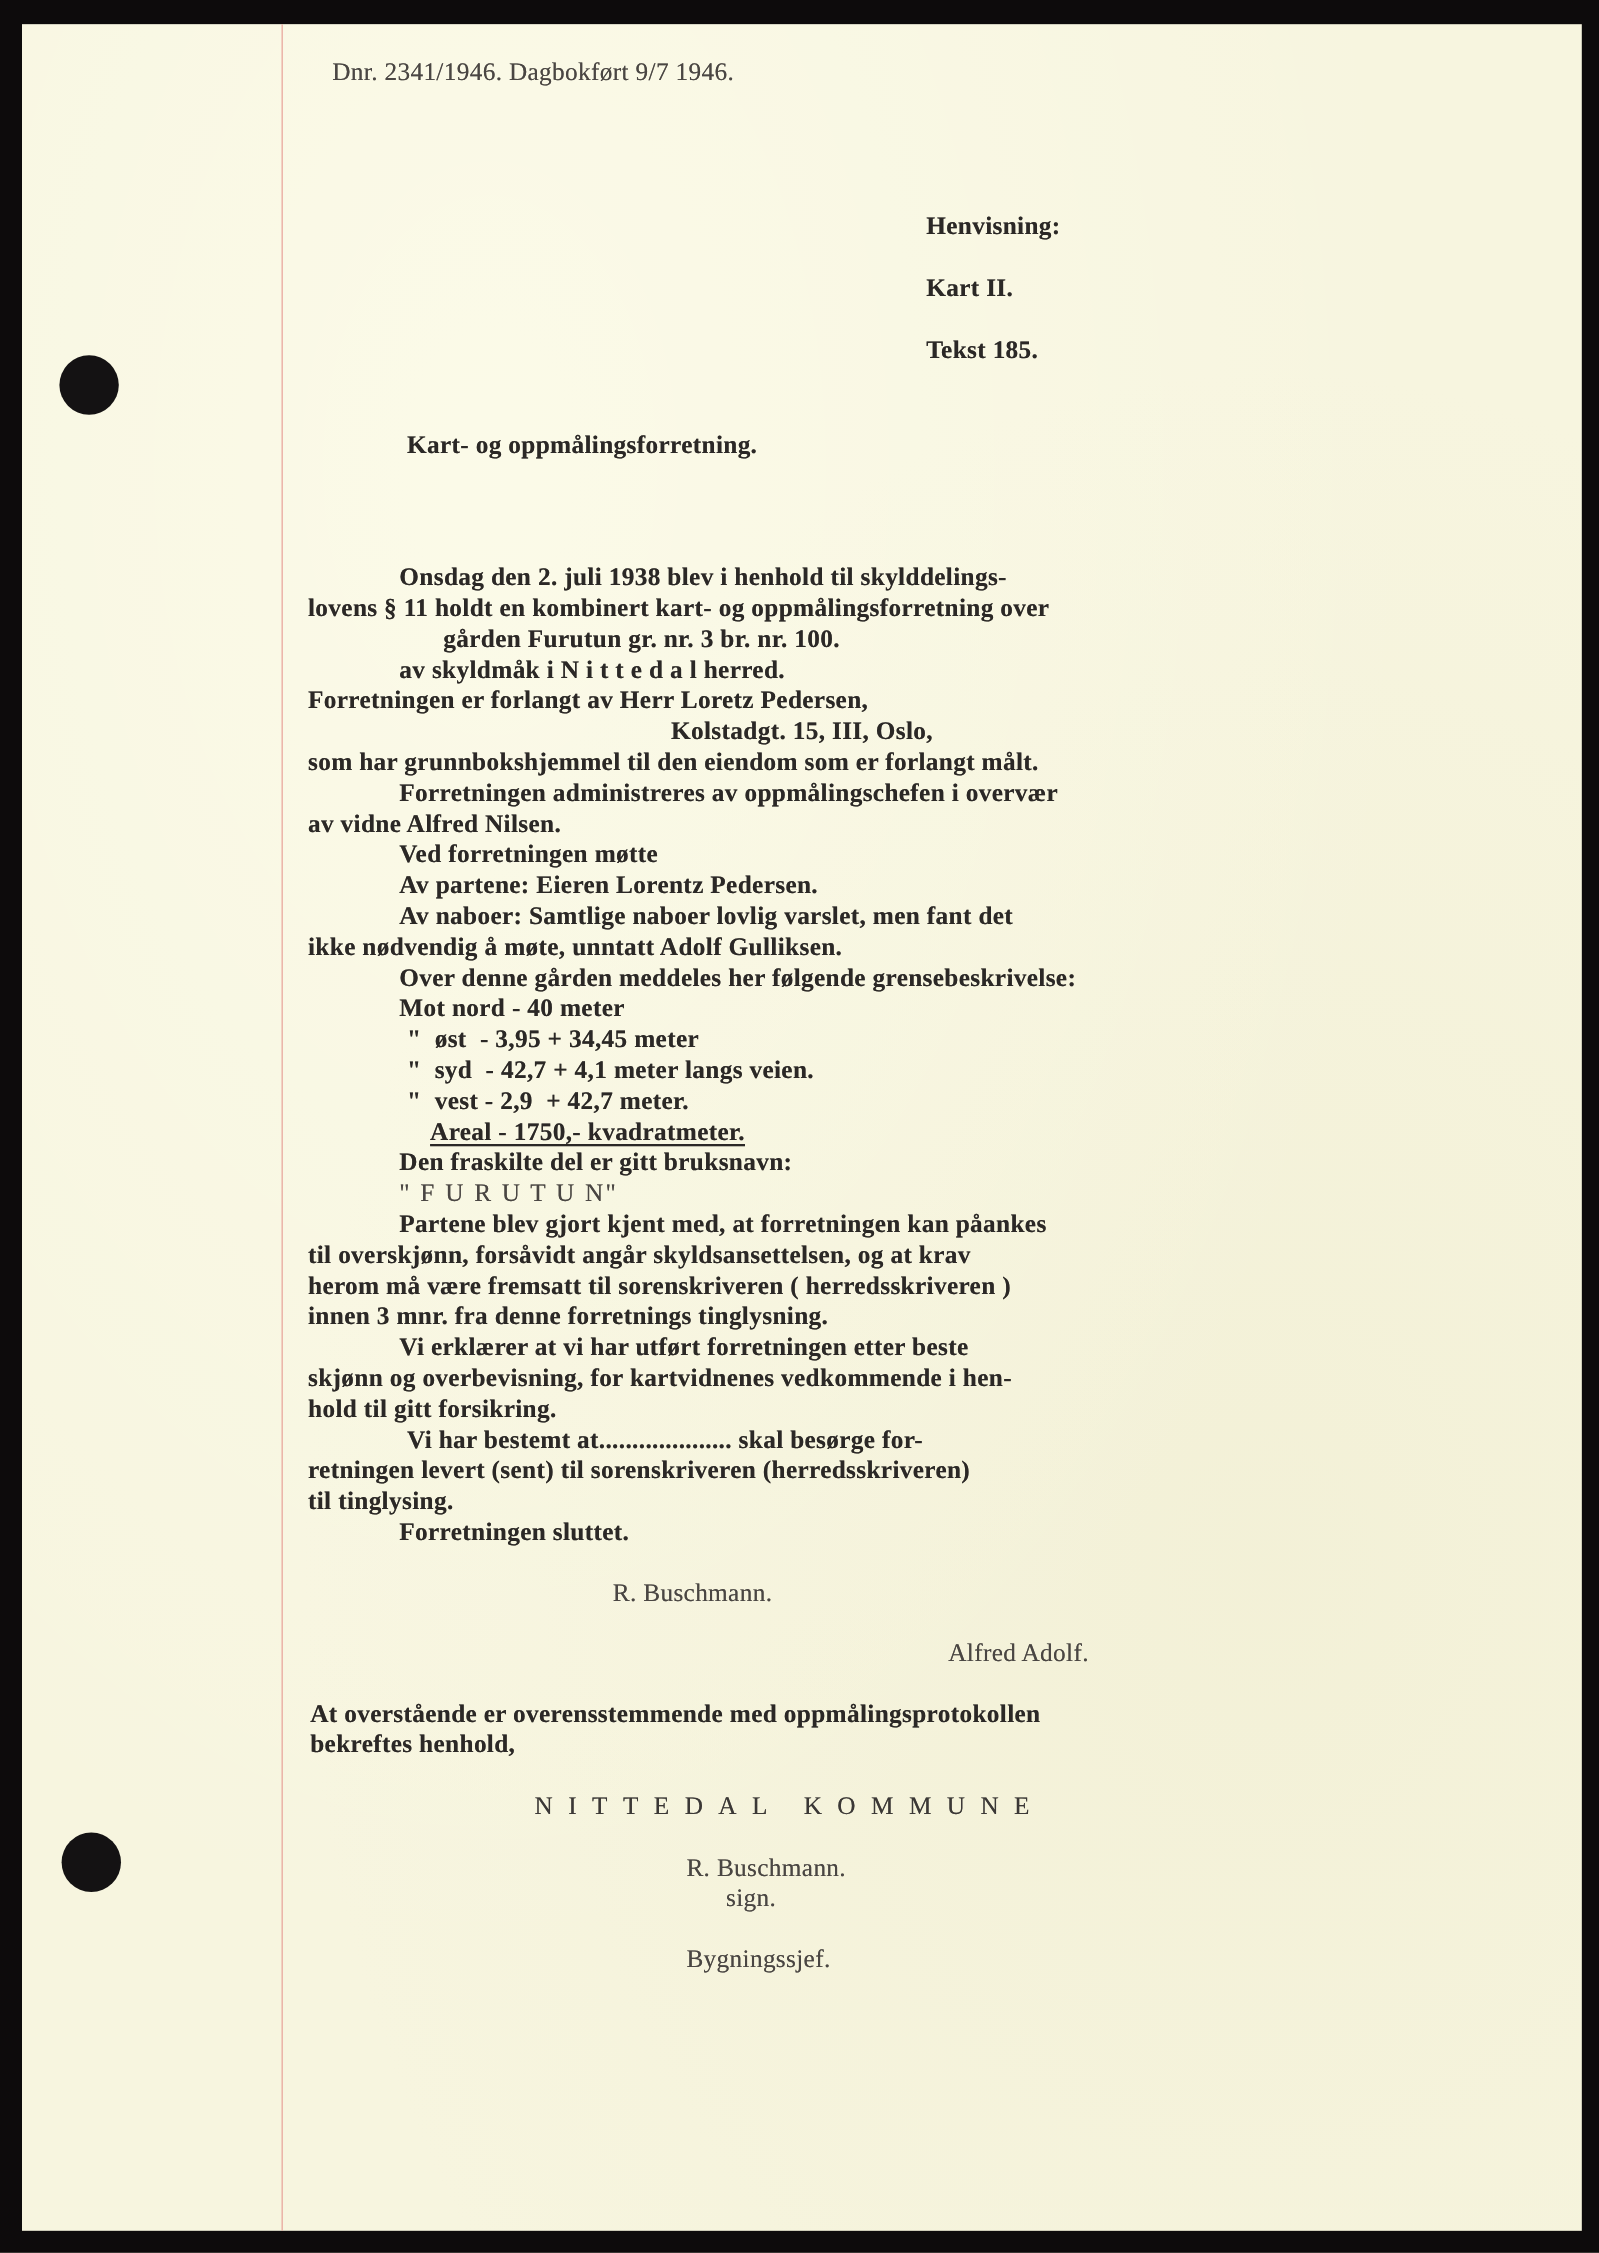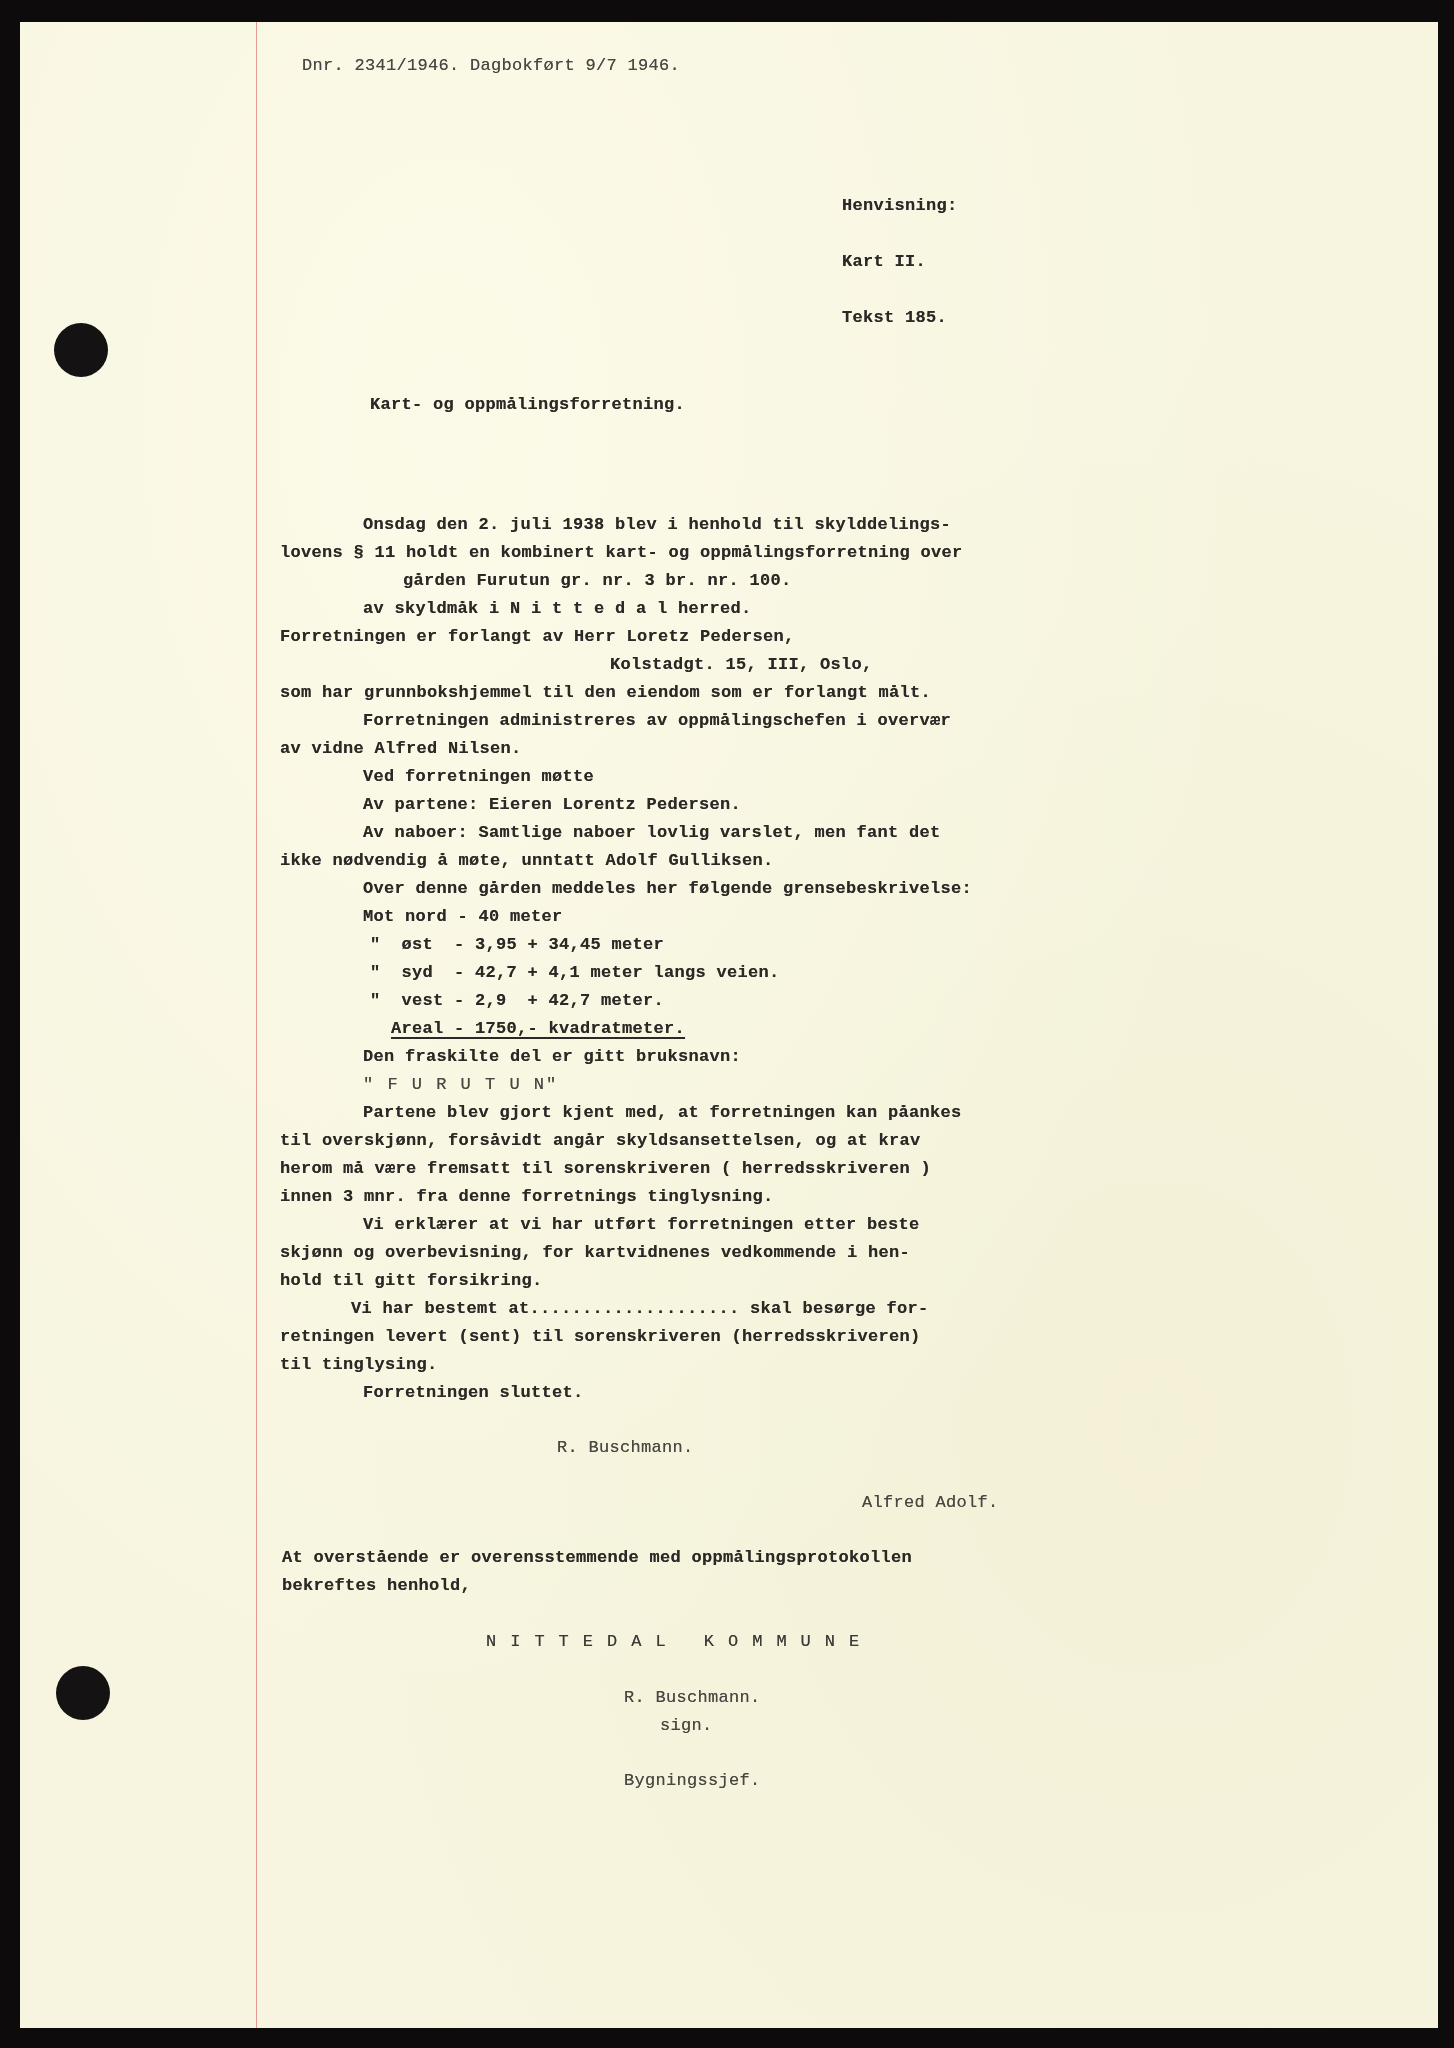--- a/index.html
+++ b/index.html
@@ -25,22 +25,22 @@
       background: #e59a92;
     }
     .hole {
       position: absolute;
       width: 54px; height: 54px;
       border-radius: 50%;
       background: #141213;
     }
     .t {
       position: absolute;
-      font-family: Liberation Mono, monospace;
-      font-size: 17px;
+      font-family: Liberation Serif, serif;
+      font-size: 23px;
       line-height: 28px;
       color: #2b2826;
       white-space: pre;
       letter-spacing: 0.3px;
       font-weight: bold;
       text-shadow: 0 0 0.6px rgba(40,36,34,0.6);
     }
     .light { color: #4a4643; font-weight: normal; }
     .u { text-decoration: underline; text-decoration-thickness: 2px; text-underline-offset: 4px; margin-left: 28px; }
     .spaced { letter-spacing: 14px; font-weight: normal; color: #3b3836; }
@@ -85,21 +85,21 @@
   <div class="t" style="left:343px; top:1021px;">Den fraskilte del er gitt bruksnavn:</div>
   <div class="t light" style="left:343px; top:1049px; letter-spacing:2px;">" F U R U T U N"</div>
 
   <div class="t" style="left:343px; top:1077px;">Partene blev gjort kjent med, at forretningen kan påankes</div>
   <div class="t" style="left:260px; top:1105px;">til overskjønn, forsåvidt angår skyldsansettelsen, og at krav</div>
   <div class="t" style="left:260px; top:1133px;">herom må være fremsatt til sorenskriveren ( herredsskriveren )</div>
   <div class="t" style="left:260px; top:1161px;">innen 3 mnr. fra denne forretnings tinglysning.</div>
   <div class="t" style="left:343px; top:1189px;">Vi erklærer at vi har utført forretningen etter beste</div>
   <div class="t" style="left:260px; top:1217px;">skjønn og overbevisning, for kartvidnenes vedkommende i hen-</div>
   <div class="t" style="left:260px; top:1245px;">hold til gitt forsikring.</div>
-  <div class="t" style="left:331px; top:1273px;">Vi har bestemt at.................... skal besørge for-</div>
+  <div class="t" style="left:350px; top:1273px;">Vi har bestemt at.................... skal besørge for-</div>
   <div class="t" style="left:260px; top:1301px;">retningen levert (sent) til sorenskriveren (herredsskriveren)</div>
   <div class="t" style="left:260px; top:1329px;">til tinglysing.</div>
   <div class="t" style="left:343px; top:1357px;">Forretningen sluttet.</div>
 
   <div class="t light" style="left:537px; top:1412px;">R. Buschmann.</div>
   <div class="t light" style="left:842px; top:1467px;">Alfred Adolf.</div>
 
   <div class="t" style="left:262px; top:1522px;">At overstående er overensstemmende med oppmålingsprotokollen</div>
   <div class="t" style="left:262px; top:1550px;">bekreftes henhold,</div>
 

